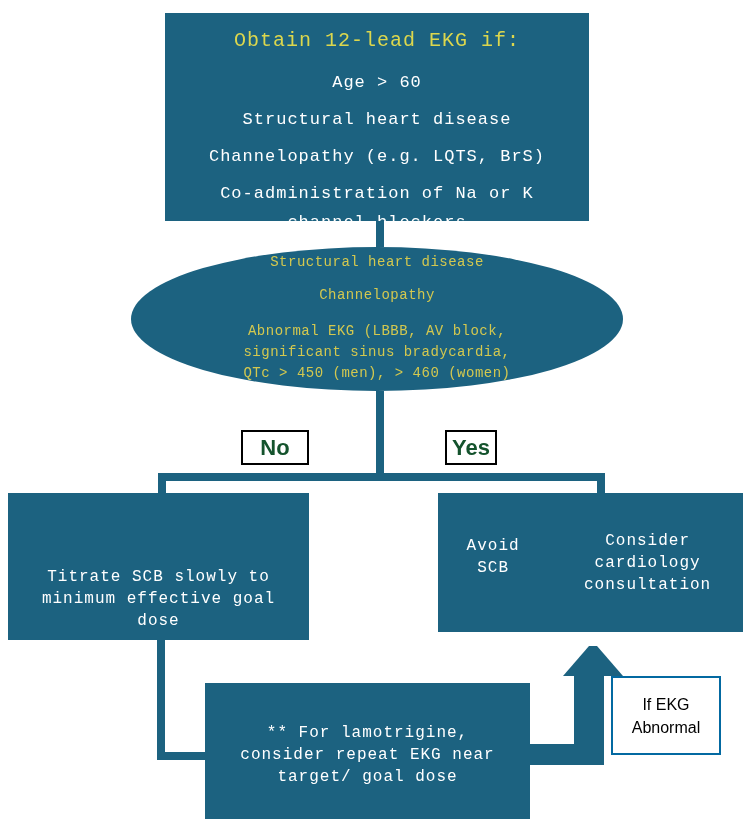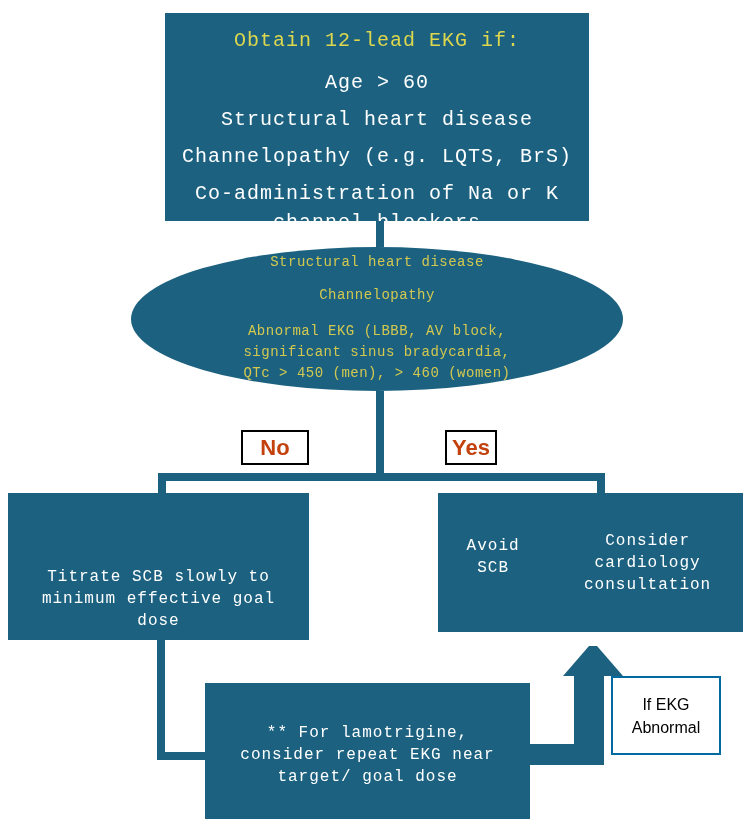--- a/index.html
+++ b/index.html
@@ -27,21 +27,21 @@
   
   .top-box { left: 157px; top: 5px; width: 424px; height: 208px; padding-top: 9px; }
   .top-title {
     color: #dcd74d;
     font-size: 20px;
     line-height: 30px;
     letter-spacing: 1px;
     margin-bottom: 4px;
   }
   .top-line {
-    font-size: 20px;
+    font-size: 17px;
     line-height: 29px;
     letter-spacing: 1px;
   }
 
   
   .ellipse {
     position: absolute;
     left: 123px; top: 239px; width: 492px; height: 144px;
     background: #1c6280;
     border-radius: 50%;
@@ -65,21 +65,21 @@
   .conn-drop-l  { left: 150px; top: 465px; width: 2px;  height: 20px; }
   .conn-drop-r  { left: 589px; top: 465px; width: 2px;  height: 20px; }
   .conn-left-v  { left: 149px; top: 632px; width: 2px;  height: 114px; }
   .conn-left-h  { left: 149px; top: 744px; width: 49px; height: 2px; }
 
   
   .decision-label {
     position: absolute;
     background: #ffffff;
     border: 2px solid #000000;
-    color: #c2410c;
+    color: #14532d;
     font-family: "Liberation Sans", sans-serif;
     font-weight: bold;
     font-size: 22px;
     display: flex;
     align-items: center;
     justify-content: center;
   }
   .no-label  { left: 233px; top: 422px; width: 68px; height: 35px; }
   .yes-label { left: 437px; top: 422px; width: 52px; height: 35px; }
 

